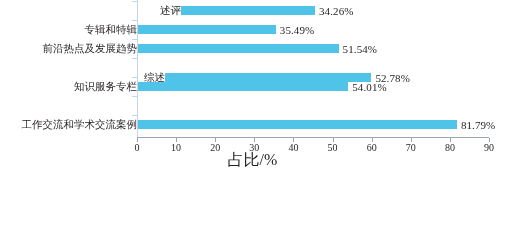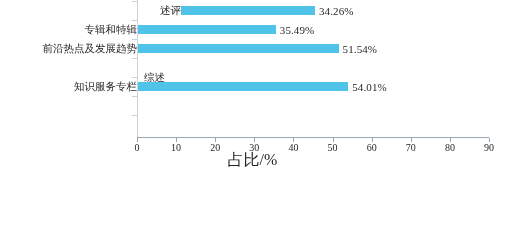--- a/index.html
+++ b/index.html
@@ -149,26 +149,37 @@
       </div>
       <div class="row" style="top: 39px;">
         <div class="cat-label">前沿热点及发展趋势</div>
         <div class="bar-wrap">
           <div class="bar" style="width: 201.579px; background: rgb(79, 195, 232);"></div>
           <div class="val-label">51.54%</div>
         </div>
       </div>
       <div class="row" style="top: 68px; margin-left: 28px;">
         <div class="cat-label">综述</div>
+        <div class="bar-wrap">
+          <div class="bar" style="width: 206.428px; background: rgb(79, 195, 232);"></div>
+          <div class="val-label">52.78%</div>
+        </div>
       </div>
       <div class="row" style="top: 77px;">
         <div class="cat-label">知识服务专栏</div>
         <div class="bar-wrap">
           <div class="bar" style="width: 211.239px; background: rgb(79, 195, 232);"></div>
           <div class="val-label">54.01%</div>
+        </div>
+      </div>
+      <div class="row" style="top: 115px;">
+        <div class="cat-label">工作交流和学术交流案例</div>
+        <div class="bar-wrap">
+          <div class="bar" style="width: 319.89px; background: rgb(79, 195, 232);"></div>
+          <div class="val-label">81.79%</div>
         </div>
       </div>
     </div>
 
   <div class="y-axis-line"></div>
   <div class="x-axis-line"></div>
 
   <div id="xticks">
       <div class="xtick" style="left: 137px;"></div>
       <div class="xtick-label" style="left: 137px;">0</div>

